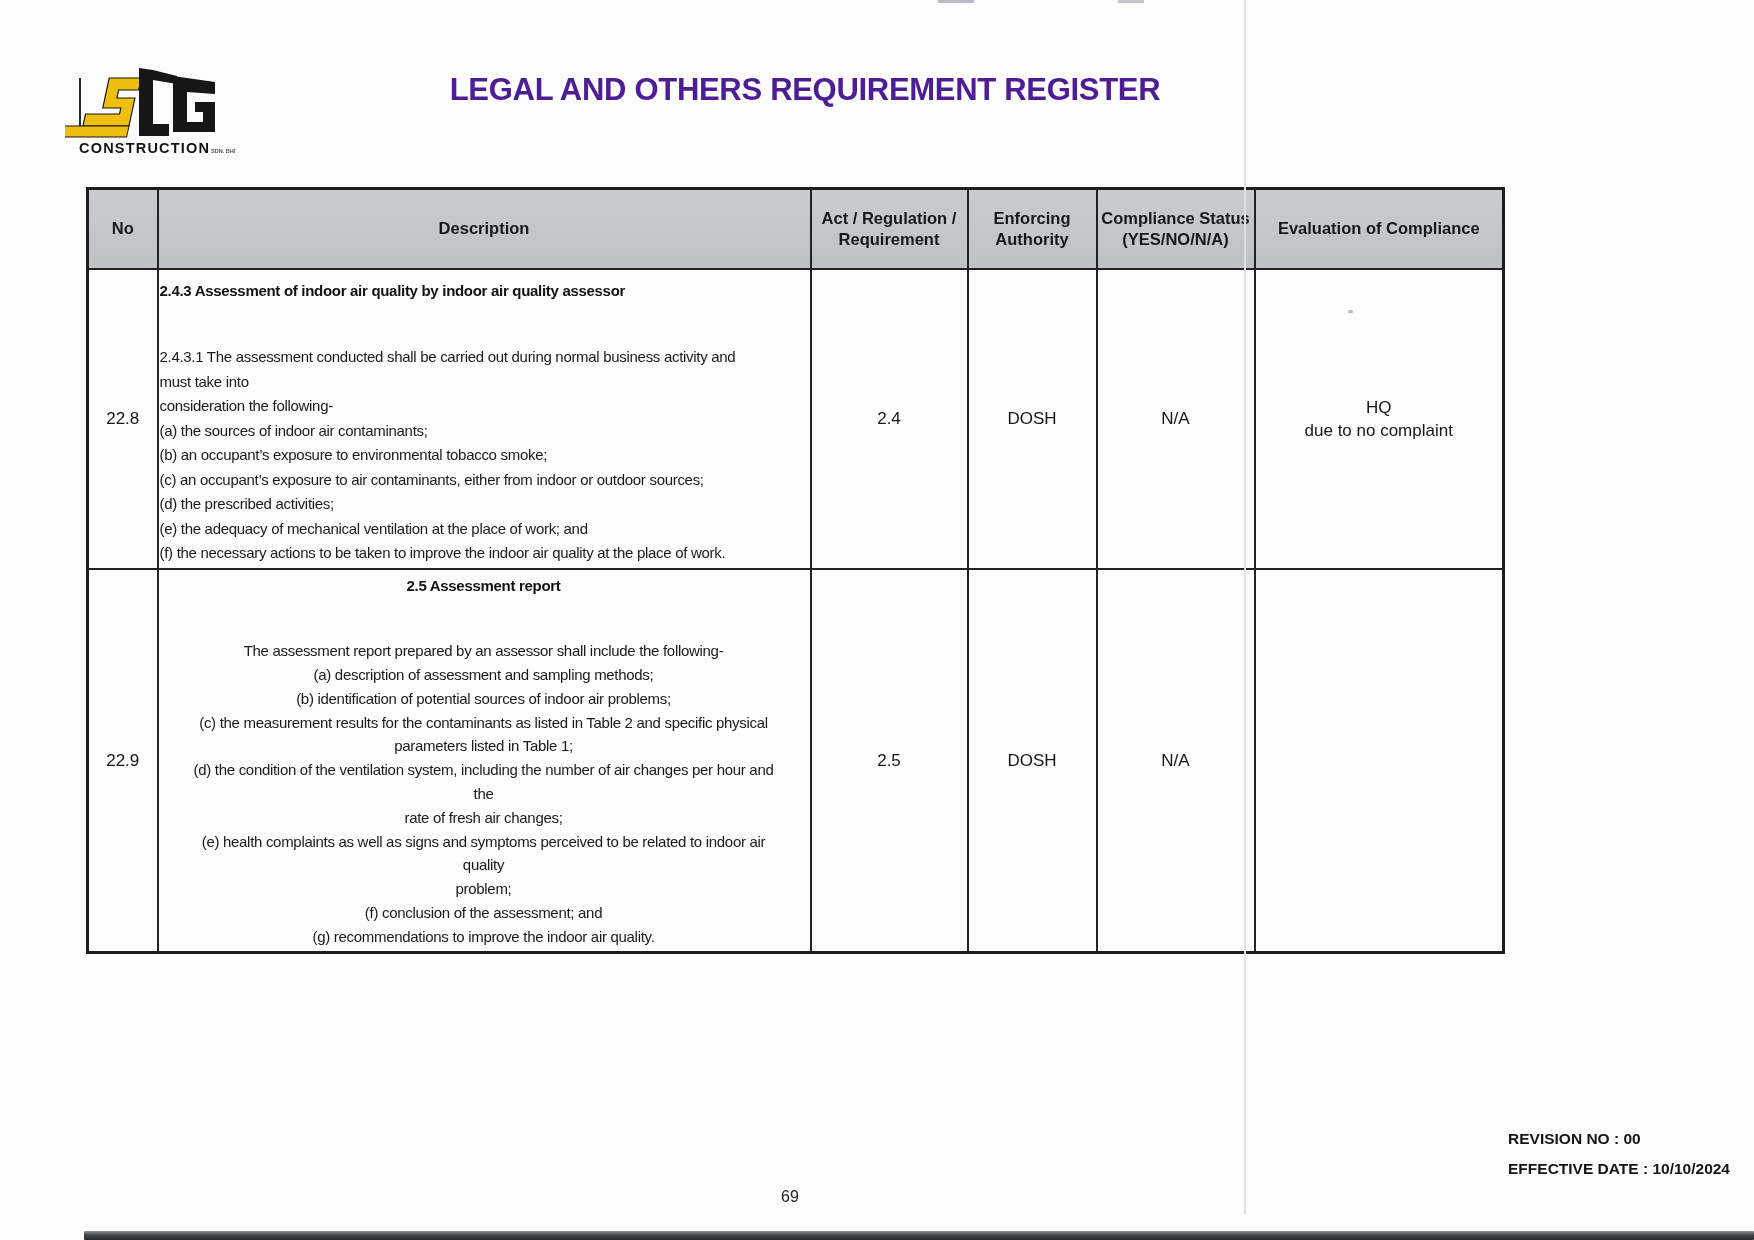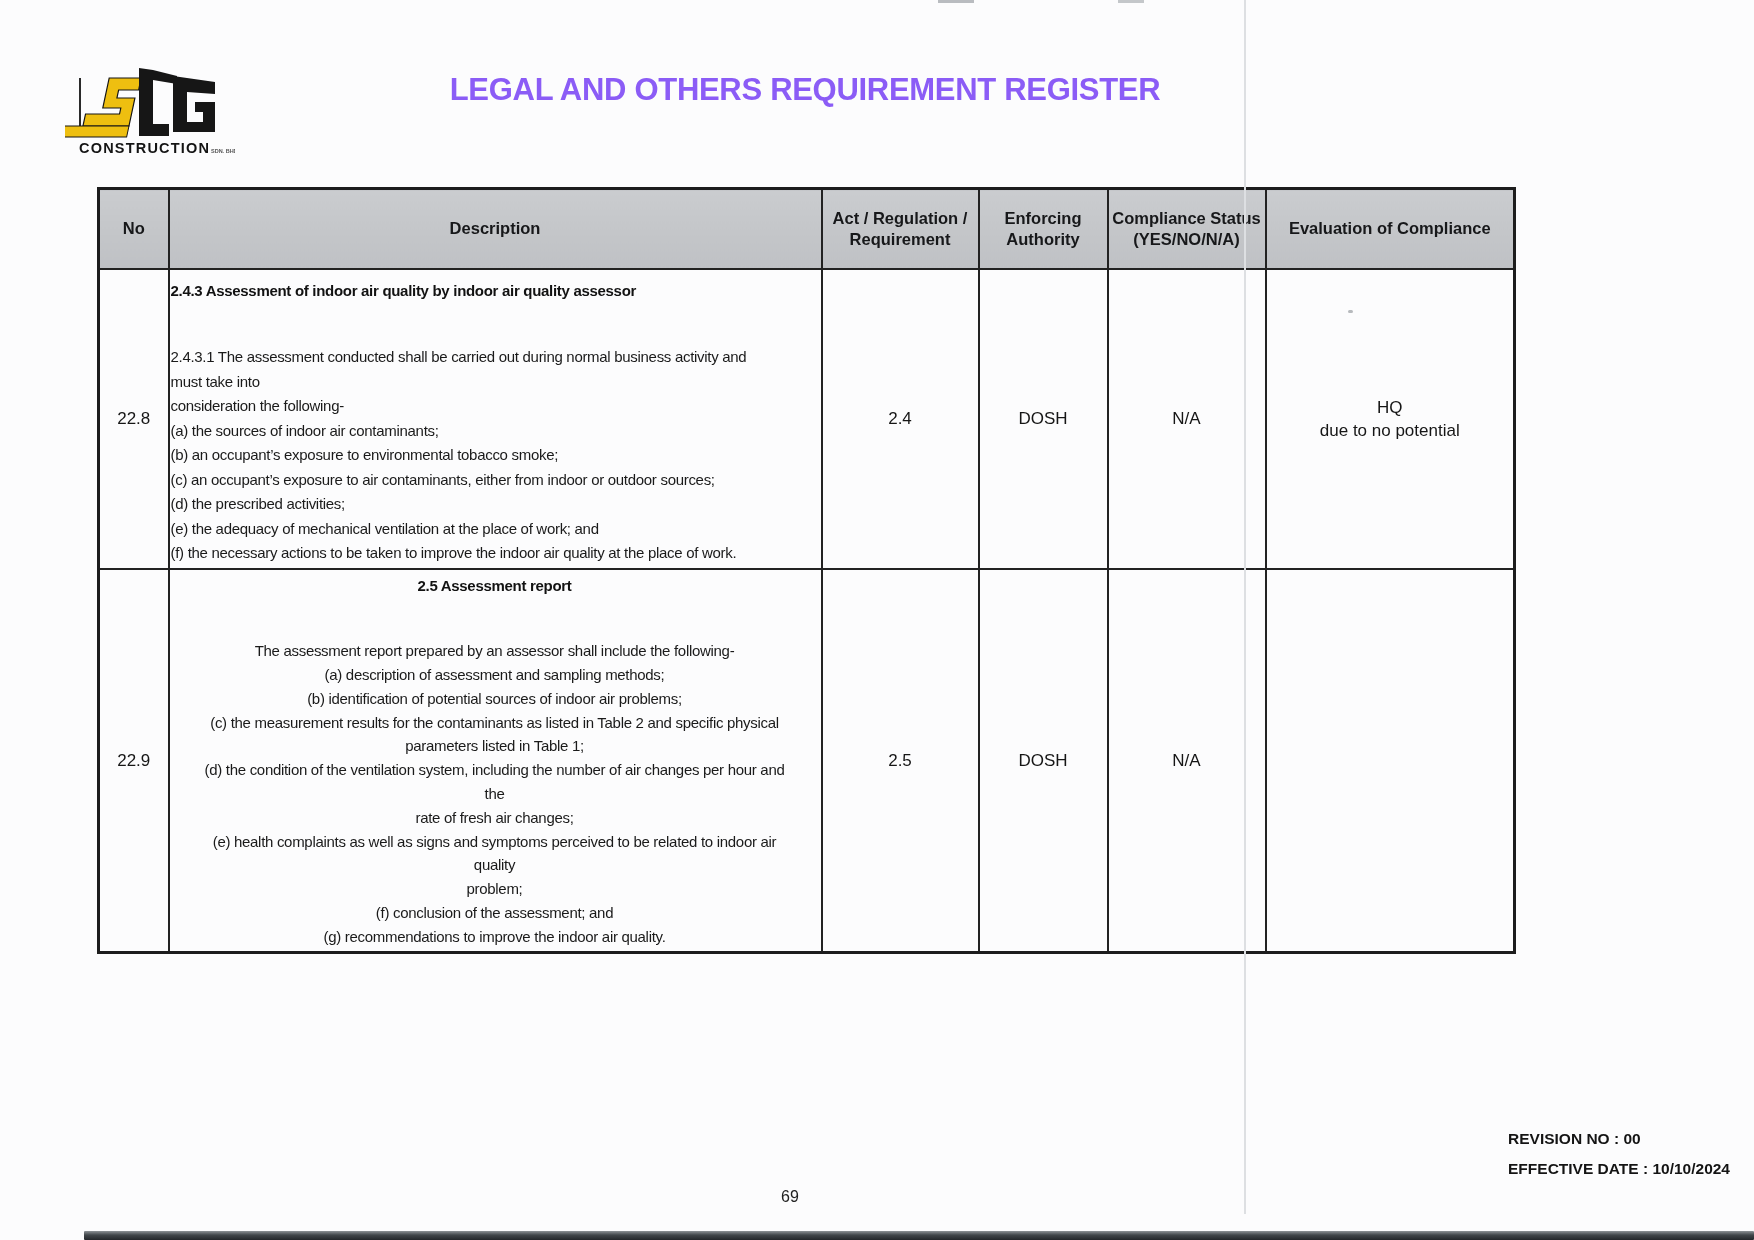--- a/index.html
+++ b/index.html
@@ -11,26 +11,26 @@
     color:#1c1c1c;
     overflow:hidden;
     margin:0 auto;
   }
 
   
   .logo-wrap{position:absolute;left:65px;top:60px;width:170px;height:105px;}
   .doc-title{
     position:absolute;left:97px;top:72px;width:1416px;
     text-align:center;
-    font-size:31px;font-weight:700;letter-spacing:-0.3px;color:#8b5cf6;
+    font-size:31px;font-weight:700;letter-spacing:-0.3px;color:#4c1d95;
   }
 
   
   table.register{
-    position:absolute;left:97px;top:187px;
+    position:absolute;left:86px;top:187px;
     width:1416px;table-layout:fixed;
     border-collapse:collapse;
     border:3px solid #1d1d1d;
   }
   table.register td,table.register th{
     border:2px solid #222;
     overflow:hidden;
   }
   tr.tr-header{height:80px;}
   tr.tr-r1{height:246px;}
@@ -142,21 +142,21 @@
 (b) an occupant’s exposure to environmental tobacco smoke;
 (c) an occupant’s exposure to air contaminants, either from indoor or outdoor sources;
 (d) the prescribed activities;
 (e) the adequacy of mechanical ventilation at the place of work; and
 (f) the necessary actions to be taken to improve the indoor air quality at the place of work.</div>
       </td>
       <td class="cell-center">2.4</td>
       <td class="cell-center">DOSH</td>
       <td class="cell-center">N/A</td>
       <td class="cell-center">HQ
-due to no potential</td>
+due to no complaint</td>
     </tr>
 
     <tr class="tr-r2">
       <td class="cell-center">22.9</td>
       <td class="cell-desc">
         <div class="desc-title">2.5 Assessment report</div>
         <div class="desc-body">The assessment report prepared by an assessor shall include the following-
 (a) description of assessment and sampling methods;
 (b) identification of potential sources of indoor air problems;
 (c) the measurement results for the contaminants as listed in Table 2 and specific physical

